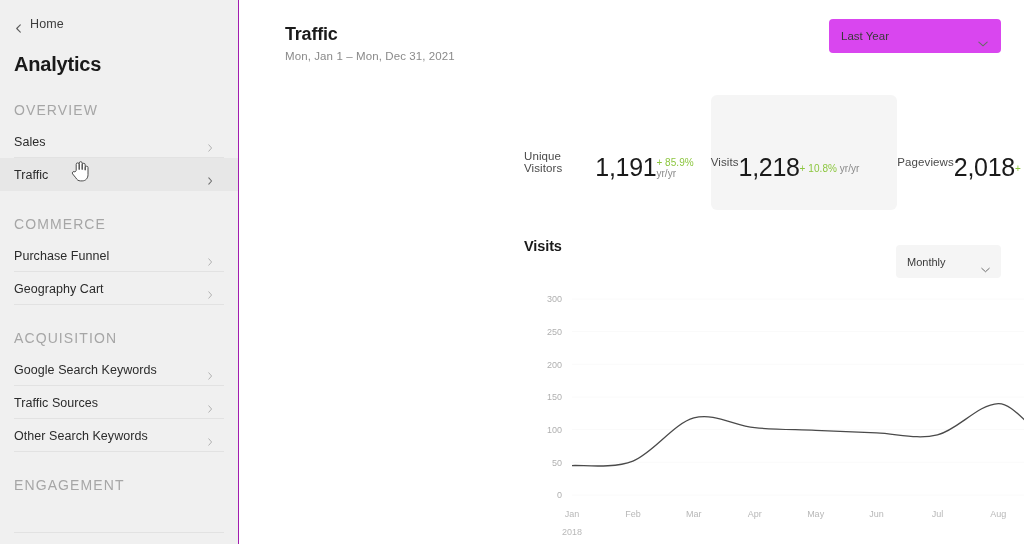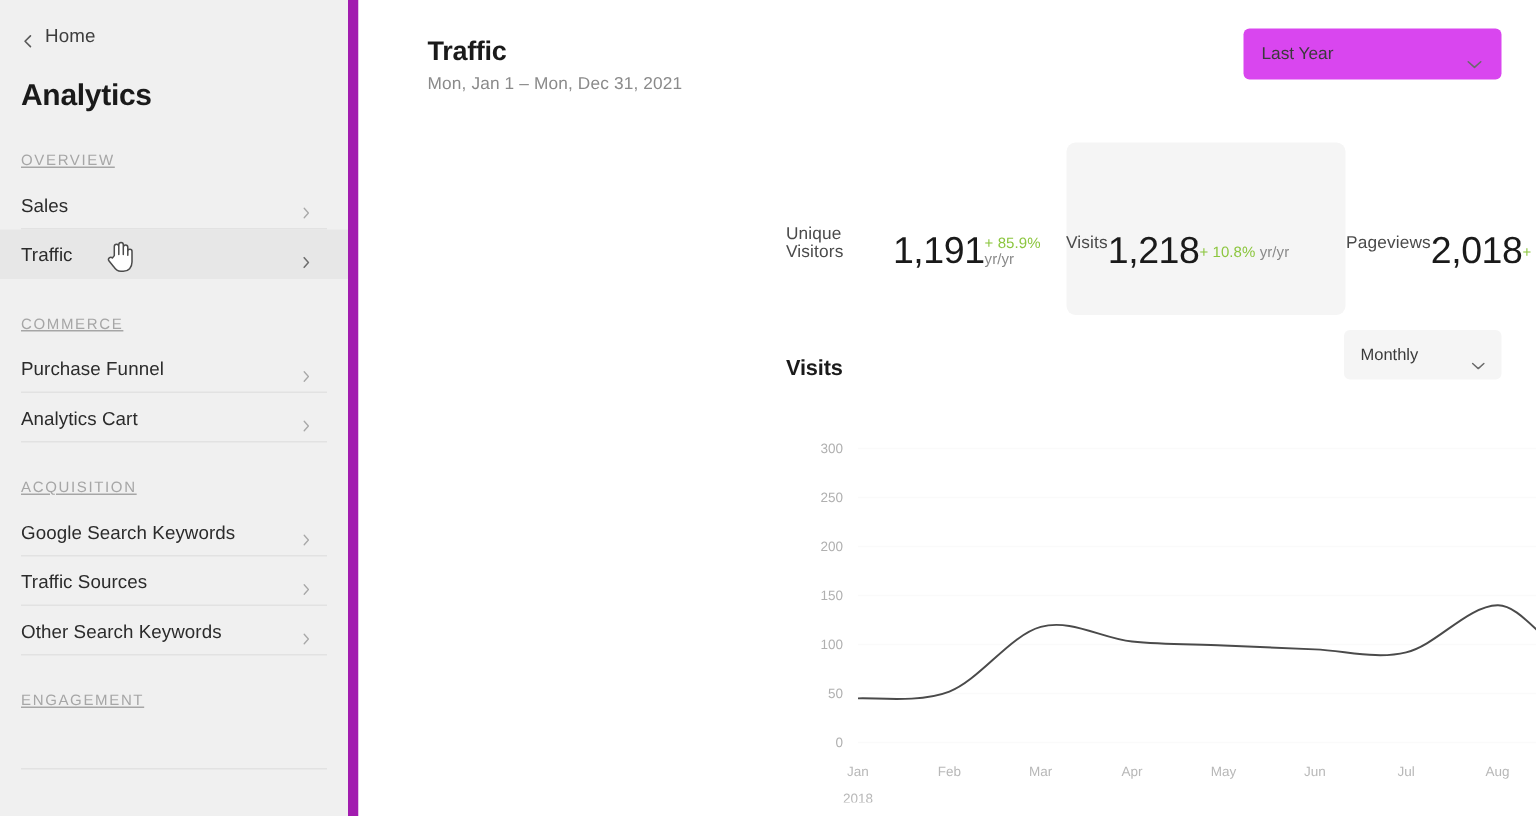--- a/index.html
+++ b/index.html
@@ -9,41 +9,41 @@
     background:#ffffff;
     overflow:hidden;
     -webkit-font-smoothing:antialiased;
   }
   #app { display:flex; width:1024px; height:544px; }
 
   
   #sidebar {
     width:239px; height:544px;
     background:#f0f0f0;
-    border-right:7px solid #a21caf;
+    border-right:1px solid #a21caf;
     position:relative;
     flex:0 0 239px;
     overflow:hidden;
   }
   .home-row {
     display:flex; align-items:center; gap:7px;
     padding:13px 0 0 14px;
     height:34px;
   }
   .home-chev { width:9px; height:9px; display:block; }
   .home-label { font-size:12.5px; color:#3d3d3d; letter-spacing:.1px; }
 
   .side-title {
     font-size:20px; font-weight:700; color:#1a1a1a;
     padding:19px 0 0 14px; letter-spacing:-.2px;
   }
 
   .group-label {
-    font-size:10px; letter-spacing:1.1px; color:#a6a6a6;
-    text-transform:uppercase; padding:0 12px 0 14px;text-decoration:underline;
+    font-size:14px; letter-spacing:1.1px; color:#a6a6a6;
+    text-transform:uppercase; padding:0 12px 0 14px;
   }
   .grp-overview { margin-top:26px; margin-bottom:7px; }
   .grp-commerce { margin-top:25px; margin-bottom:7px; }
   .grp-acq { margin-top:25px; margin-bottom:7px; }
   .grp-eng { margin-top:25px; margin-bottom:7px; }
 
   .nav-item {
     height:33px; display:flex; align-items:center;
     padding:0 14px 0 14px; position:relative;
     margin:0 0 0 0;
@@ -101,21 +101,21 @@
   .kpi-delta { font-size:10px; margin-top:13px; letter-spacing:.05px; }
   .kpi-delta .pct { color:#8cc63f; }
   .kpi-delta .unit { color:#8a8a8a; }
 
   
   .chart-title {
     position:absolute; left:285px; top:238px;
     font-size:14.5px; font-weight:700; color:#1a1a1a; letter-spacing:-.1px;
   }
   .gran-select {
-    position:absolute; right:23px; top:220px;
+    position:absolute; right:23px; top:245px;
     width:105px; height:33px;
     background:#f5f5f5; border-radius:4px;
     display:flex; align-items:center; padding:0 11px;
   }
   .gran-select .gs-label { font-size:11px; color:#3a3a3a; }
   .gran-select .gs-chev { position:absolute; right:11px; width:9px; height:6px; }
 
   
   #chart-wrap {
     position:absolute; left:285px; top:285px;
@@ -167,21 +167,21 @@
     <div class="group-label grp-commerce">COMMERCE</div>
     <div class="nav-item divider">
       <span class="nv-label">Purchase Funnel</span>
       <span class="nv-chev">
         <svg viewBox="0 0 10 10" width="8" height="8">
             <path d="M3.5 1 L7 5 L3.5 9" fill="none" stroke="#a8a8a8" stroke-width="1.1" stroke-linecap="round" stroke-linejoin="round"></path>
           </svg>
       </span>
     </div>
     <div class="nav-item divider">
-      <span class="nv-label">Analytics Cart</span>
+      <span class="nv-label">Geography Cart</span>
       <span class="nv-chev">
         <svg viewBox="0 0 10 10" width="8" height="8">
             <path d="M3.5 1 L7 5 L3.5 9" fill="none" stroke="#a8a8a8" stroke-width="1.1" stroke-linecap="round" stroke-linejoin="round"></path>
           </svg>
       </span>
     </div>
 
     <div class="group-label grp-acq">ACQUISITION</div>
     <div class="nav-item divider">
       <span class="nv-label">Google Search Keywords</span>

